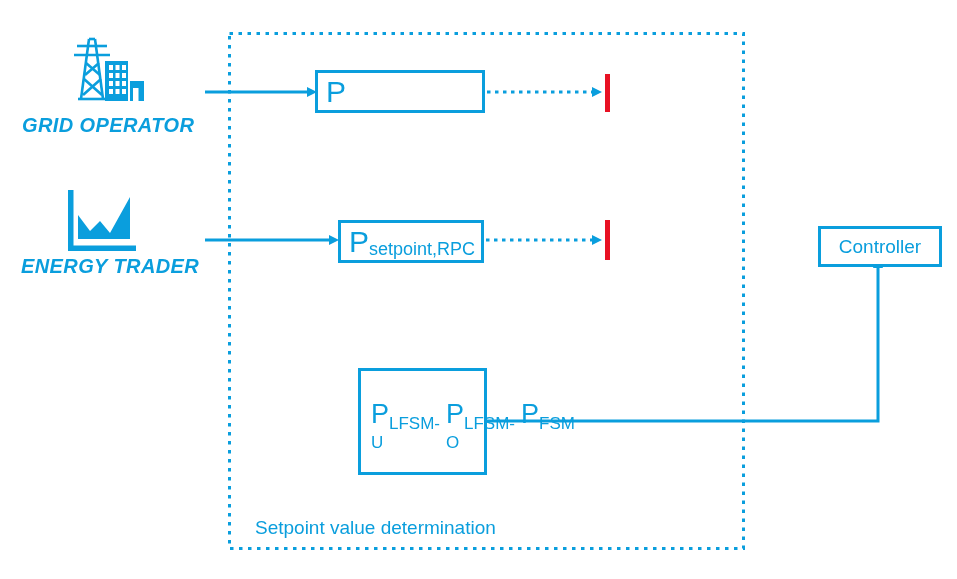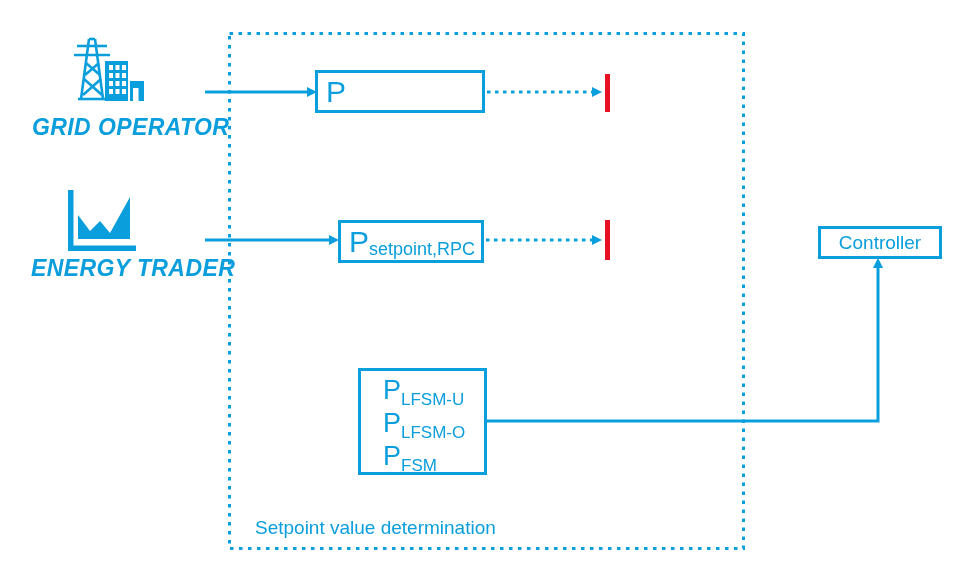--- a/index.html
+++ b/index.html
@@ -15,24 +15,24 @@
   .fill-red { fill:var(--red); }
   .box {
     position:absolute; box-sizing:border-box; background:#fff;
     border:3px solid var(--accent); color:var(--accent);
     display:flex; align-items:center;
   }
   .sym   { font-size:30px; line-height:1; }
   .sub   { font-size:18px; line-height:1; vertical-align:-7px; position:relative; top:7px; }
   .sym-sm{ font-size:27px; line-height:1; }
   .sub-sm{ font-size:17px; line-height:1; position:relative; top:6px; }
-  .fsm-rows { display:flex; flex-direction:column; gap:6px; padding:6px 0 2px 22px; }
+  .fsm-rows { display:flex; flex-direction:row; gap:6px; padding:6px 0 2px 10px; }
   .actor-label {
     position:absolute; color:var(--accent); font-weight:bold; font-style:italic;
-    font-size:23px; letter-spacing:0.4px; text-align:center; white-space:nowrap;margin-left:10px;
+    font-size:20px; letter-spacing:0.4px; text-align:center; white-space:nowrap;
   }
   .group-label {
     position:absolute; color:var(--accent); font-size:19px; white-space:nowrap;
   }
   .controller-box { justify-content:center; font-size:19px; }
   .gridop-box { padding-left:8px; }
   .rpc-box { padding-left:8px; }
 </style>
 </head>
 <body>
@@ -111,19 +111,19 @@
   </div>
 
   <div class="box" style="left:358px; top:368px; width:129px; height:107px;">
     <div class="fsm-rows">
       <div><span class="sym-sm">P</span><span class="sub-sm">LFSM-U</span></div>
       <div><span class="sym-sm">P</span><span class="sub-sm">LFSM-O</span></div>
       <div><span class="sym-sm">P</span><span class="sub-sm">FSM</span></div>
     </div>
   </div>
 
-  <div class="box controller-box" style="left:818px; top:226px; width:124px; height:33px;">
+  <div class="box controller-box" style="left:818px; top:226px; width:124px; height:41px;">
     <span>Controller</span>
   </div>
 
   <div class="group-label" style="left:255px; top:517px;">Setpoint value determination</div>
 
 </div>
 
 </body></html>

